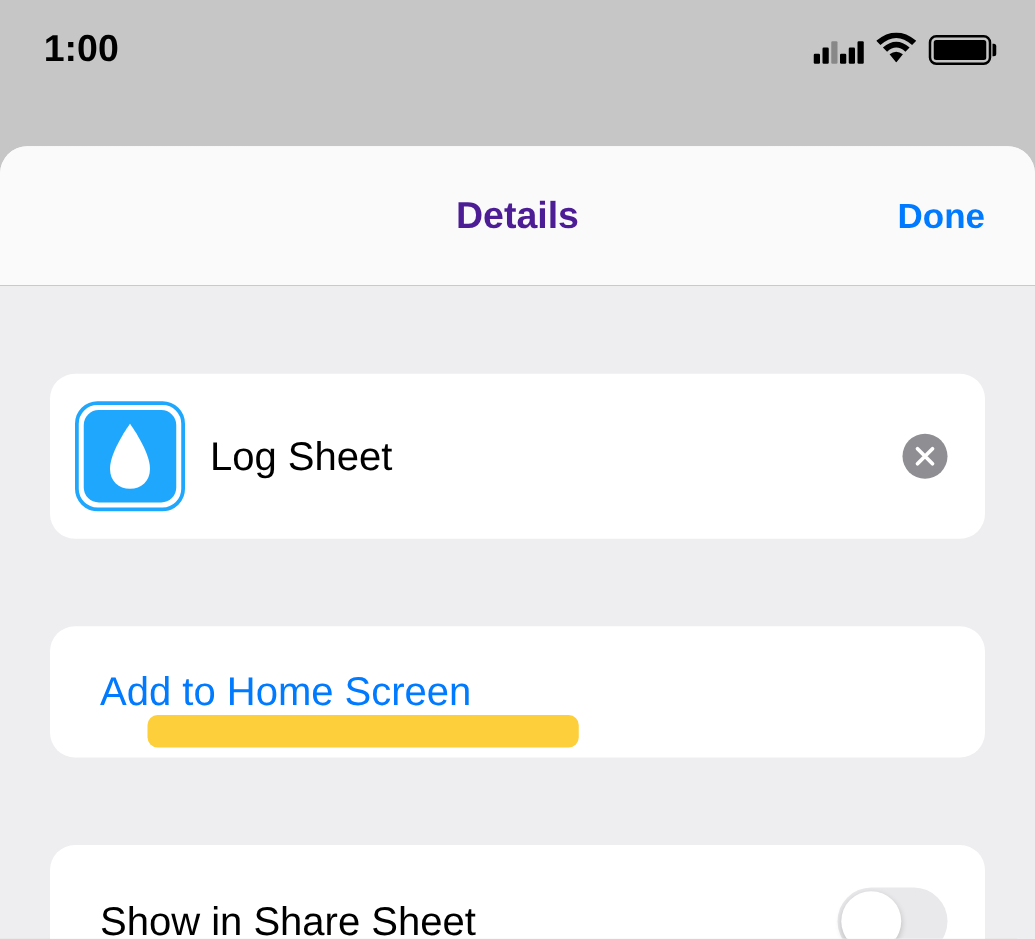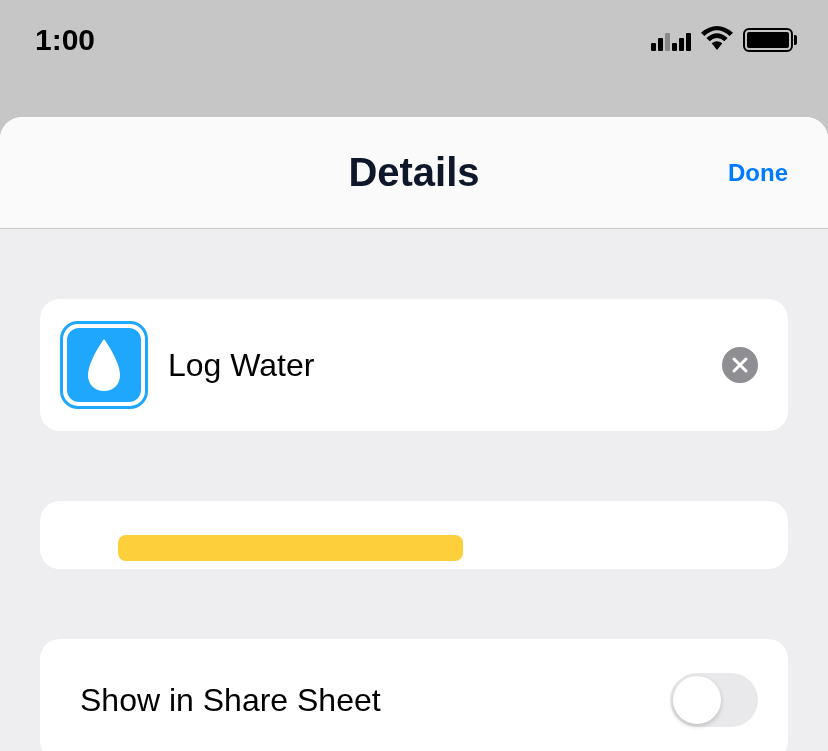--- a/index.html
+++ b/index.html
@@ -87,28 +87,28 @@
       height: 112px;
       display: flex;
       align-items: center;
       justify-content: center;
       position: relative;
       border-bottom: 1px solid #c9c9c9;
       background: #fafafa;
       border-radius: 22px 22px 0 0;
     }
     .nav-title {
-      font-size: 40px;
+      font-size: 30px;
       font-weight: 600;
-      color: #0f172a;
+      color: #4c1d95;
     }
     .nav-done {
       position: absolute;
       right: 40px;
-      font-size: 24px;
+      font-size: 28px;
       font-weight: 600;
       color: #007aff;
       cursor: pointer;
     }
     .content {
       background: #eeeef0;
       padding: 70px 40px 0 40px;
       height: calc(100% - 112px);
     }
     .card {
@@ -245,32 +245,33 @@
 
     <div class="card">
       <div class="shortcut-row">
         <div class="shortcut-icon-wrap">
           <div class="shortcut-icon">
             <svg width="44" height="56" viewBox="0 0 44 56">
               <path d="M22 2 C22 2 6 24 6 38 C6 48 13 54 22 54 C31 54 38 48 38 38 C38 24 22 2 22 2 Z" fill="#fff"></path>
             </svg>
           </div>
         </div>
-        <div class="shortcut-name">Log Water</div>
+        <div class="shortcut-name">Log Sheet</div>
         <div class="clear-btn">
           <svg width="18" height="18" viewBox="0 0 18 18">
             <path d="M3 3 L15 15 M15 3 L3 15" stroke="#fff" stroke-width="3" stroke-linecap="round"></path>
           </svg>
         </div>
       </div>
     </div>
 
     <div class="card">
       <div class="link-row">
         <div class="highlight"></div>
+        <div class="link-text">Add to Home Screen</div>
       </div>
     </div>
 
     <div class="card last">
       <div class="toggle-row">
         <div class="toggle-label">Show in Share Sheet</div>
         <div class="toggle">
           <div class="toggle-knob"></div>
         </div>
       </div>

